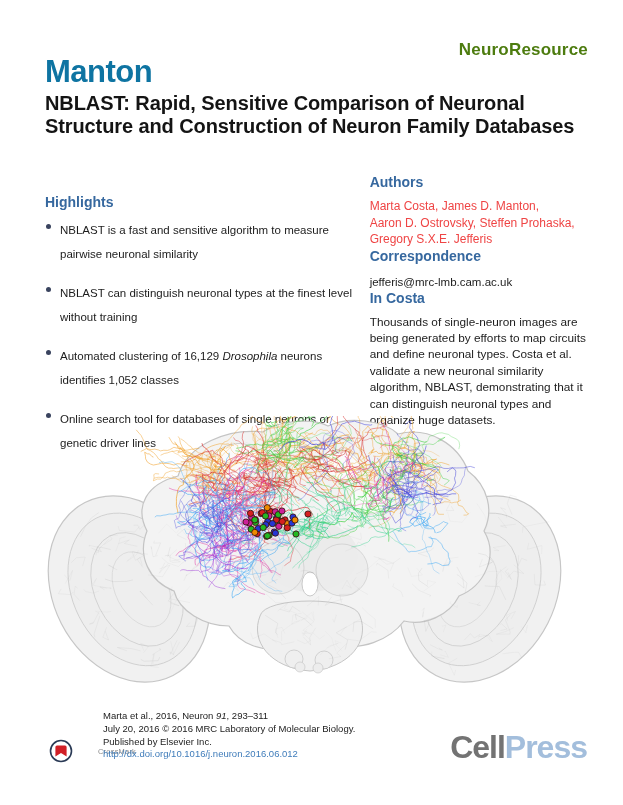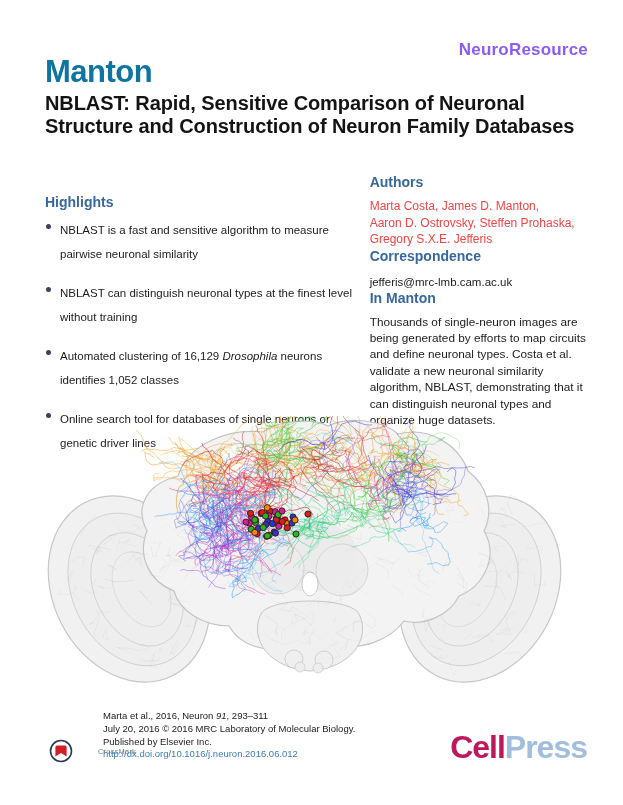--- a/index.html
+++ b/index.html
@@ -1,19 +1,19 @@
 <!DOCTYPE html>
 <html><head>
 <meta charset="utf-8">
 <style>
   * { margin:0; padding:0; box-sizing:border-box; }
   body { background:#ffffff; font-family:"Liberation Sans", sans-serif; }
   .page { position:relative; width:623px; height:805px; background:#fff; overflow:hidden; }
 
-  .article-type { position:absolute; top:40px; right:35px; font-size:17px; font-weight:bold; color:#8b5cf6; letter-spacing:0.2px; }
+  .article-type { position:absolute; top:40px; right:35px; font-size:17px; font-weight:bold; color:#4d7c0f; letter-spacing:0.2px; }
   .journal-logo { position:absolute; top:54px; left:45px; font-size:31px; font-weight:bold; color:#0e74a2; letter-spacing:-0.5px; }
   .title { position:absolute; top:92px; left:45px; width:552px; font-size:20px; line-height:23px; font-weight:bold; color:#141414; letter-spacing:-0.1px; }
 
   .columns { position:absolute; top:174px; left:45px; width:548px; display:flex; }
   .col-left { width:315px; }
   .col-right { margin-left:12px; width:225px; }
 
   .sec-heading { font-size:14px; font-weight:bold; color:#36689f; margin-bottom:8px;margin-top:20px; }
   .col-right .sec-heading { margin-top:0; }
 
@@ -27,21 +27,21 @@
   .inbrief-head { margin-top:20px; }
   .inbrief { font-size:11.8px; line-height:16.4px; color:#1c1c1c; }
 
   .figure-wrap { position:absolute; left:28px; top:416px; width:566px; height:284px; }
 
   .footer-cite { position:absolute; left:103px; top:710px; font-size:9.5px; line-height:12.8px; color:#222; }
   .footer-cite .doi { color:#3f7cba; text-decoration:none; cursor:pointer;text-align:right; }
   .crossmark { position:absolute; left:48px; top:738px; display:flex; align-items:center; cursor:pointer;gap:20px; }
   .crossmark-label { font-size:7.5px; color:#8a8a8a; margin-left:4px; letter-spacing:0.2px; }
   .cellpress { position:absolute; right:36px; top:729px; font-size:32px; font-weight:bold; letter-spacing:-1px; }
-  .cellpress .cell { color:#be185d; }
+  .cellpress .cell { color:#737373; }
   .cellpress .press { color:#a3bedc; }
   i { font-style:italic; }
 </style>
 </head>
 <body>
 
 <div class="page">
 
   <div class="article-type">NeuroResource</div>
   <div class="journal-logo">Manton</div>
@@ -59,21 +59,21 @@
     </div>
     <div class="col-right">
       <div class="sec-heading">Authors</div>
       <div class="authors-lines">
         <div>Marta Costa, James D. Manton,</div>
         <div>Aaron D. Ostrovsky, Steffen Prohaska,</div>
         <div>Gregory S.X.E. Jefferis</div>
       </div>
       <div class="sec-heading corr-head">Correspondence</div>
       <a class="email">jefferis@mrc-lmb.cam.ac.uk</a>
-      <div class="sec-heading inbrief-head">In Manton</div>
+      <div class="sec-heading inbrief-head">In Costa</div>
       <p class="inbrief">Thousands of single-neuron images are being generated by efforts to map circuits and define neuronal types. Costa et al. validate a new neuronal similarity algorithm, NBLAST, demonstrating that it can distinguish neuronal types and organize huge datasets.</p>
     </div>
   </div>
 
   <div class="figure-wrap">
     <svg id="brain-svg" width="566" height="284" viewBox="0 0 566 284">
       <g id="brain-silhouette">
 
         <g transform="rotate(-27 101 173)">
           <ellipse cx="101" cy="173" rx="76" ry="97" fill="#f1f1f1" stroke="#c6c6c6" stroke-width="1.2"></ellipse>

